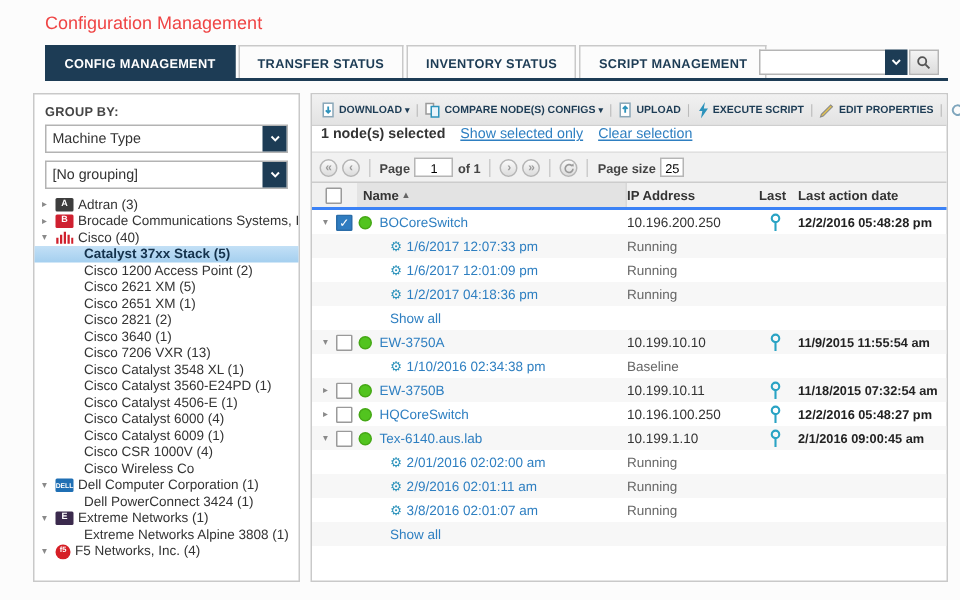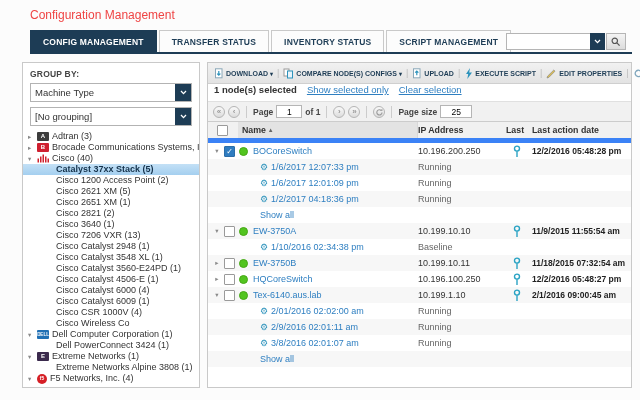--- a/index.html
+++ b/index.html
@@ -51,24 +51,24 @@
   .caret{font-size:6px;color:#1d3c55;}
   .tsep{color:#bbb;font-size:9px;margin:0 1px;}
   .selrow{height:17px;display:flex;font-size:9.5px;padding:0 6px;gap:10px;flex:none;}
   .sel-summary{font-weight:bold;color:#333;}
   .sel-link{color:#2e7fc1;text-decoration:underline;cursor:pointer;}
   .pager{height:19px;background:#f1f1f1;border-top:1px solid #e0e0e0;border-bottom:1px solid #ccc;
          display:flex;align-items:center;padding:0 5px;gap:3px;font-size:8.5px;font-weight:bold;color:#444;flex:none;}
   .pgbtn{width:12px;height:12px;border-radius:50%;border:1px solid #b5b5b5;background:linear-gradient(#fafafa,#dcdcdc);
          color:#9a9a9a;font-size:8px;line-height:10px;text-align:center;box-sizing:border-box;cursor:pointer;flex:none;}
   .pginput{height:13px;border:1px solid #b5b5b5;font-size:8.5px;text-align:center;box-sizing:border-box;outline:none;font-family:inherit;}
-  .pg-page{width:26px;} .pg-size{width:32px;}
+  .pg-page{width:26px;} .pg-size{width:16px;}
   .pgsep{width:1px;height:12px;background:#ccc;margin:0 3px;flex:none;}
   
-  .thead{height:16px;background:#f1f1f1;border-bottom:5px solid #3b82f6;display:grid;
+  .thead{height:16px;background:#f1f1f1;border-bottom:2px solid #3b82f6;display:grid;
          grid-template-columns:30px 180px 88px 26px 1fr;align-items:center;font-size:8.8px;font-weight:bold;color:#333;flex:none;}
   .th-cb{display:flex;justify-content:center;}
   .th-name{background:#e3e3e3;height:100%;display:flex;align-items:center;padding-left:4px;border-right:1px solid #d8d8d8;box-sizing:border-box;cursor:pointer;}
   .sort{font-size:6.5px;color:#666;margin-left:3px;}
   .tbody{flex:1;overflow:hidden;}
   .trow{height:16px;display:grid;grid-template-columns:210px 88px 26px 1fr;align-items:center;font-size:9px;}
   .trow.odd{background:#f7f7f7;}
   .c-name{display:flex;align-items:center;padding-left:4px;overflow:hidden;white-space:nowrap;}
   .exp{width:10px;color:#8a8a8a;font-size:6.5px;text-align:center;flex:none;cursor:pointer;}
   .cb{width:11px;height:11px;border:1px solid #9a9a9a;background:#fff;margin:0 4px 0 2px;box-sizing:border-box;
@@ -172,23 +172,20 @@
     <div class="ti lvl1">
         <span>Cisco 2821 (2)</span>
       </div>
     <div class="ti lvl1">
         <span>Cisco 3640 (1)</span>
       </div>
     <div class="ti lvl1">
         <span>Cisco 7206 VXR (13)</span>
       </div>
     <div class="ti lvl1">
-        <span>Cisco Catalyst 2948 (1)</span>
-      </div>
-    <div class="ti lvl1">
         <span>Cisco Catalyst 3548 XL (1)</span>
       </div>
     <div class="ti lvl1">
         <span>Cisco Catalyst 3560-E24PD (1)</span>
       </div>
     <div class="ti lvl1">
         <span>Cisco Catalyst 4506-E (1)</span>
       </div>
     <div class="ti lvl1">
         <span>Cisco Catalyst 6000 (4)</span>

